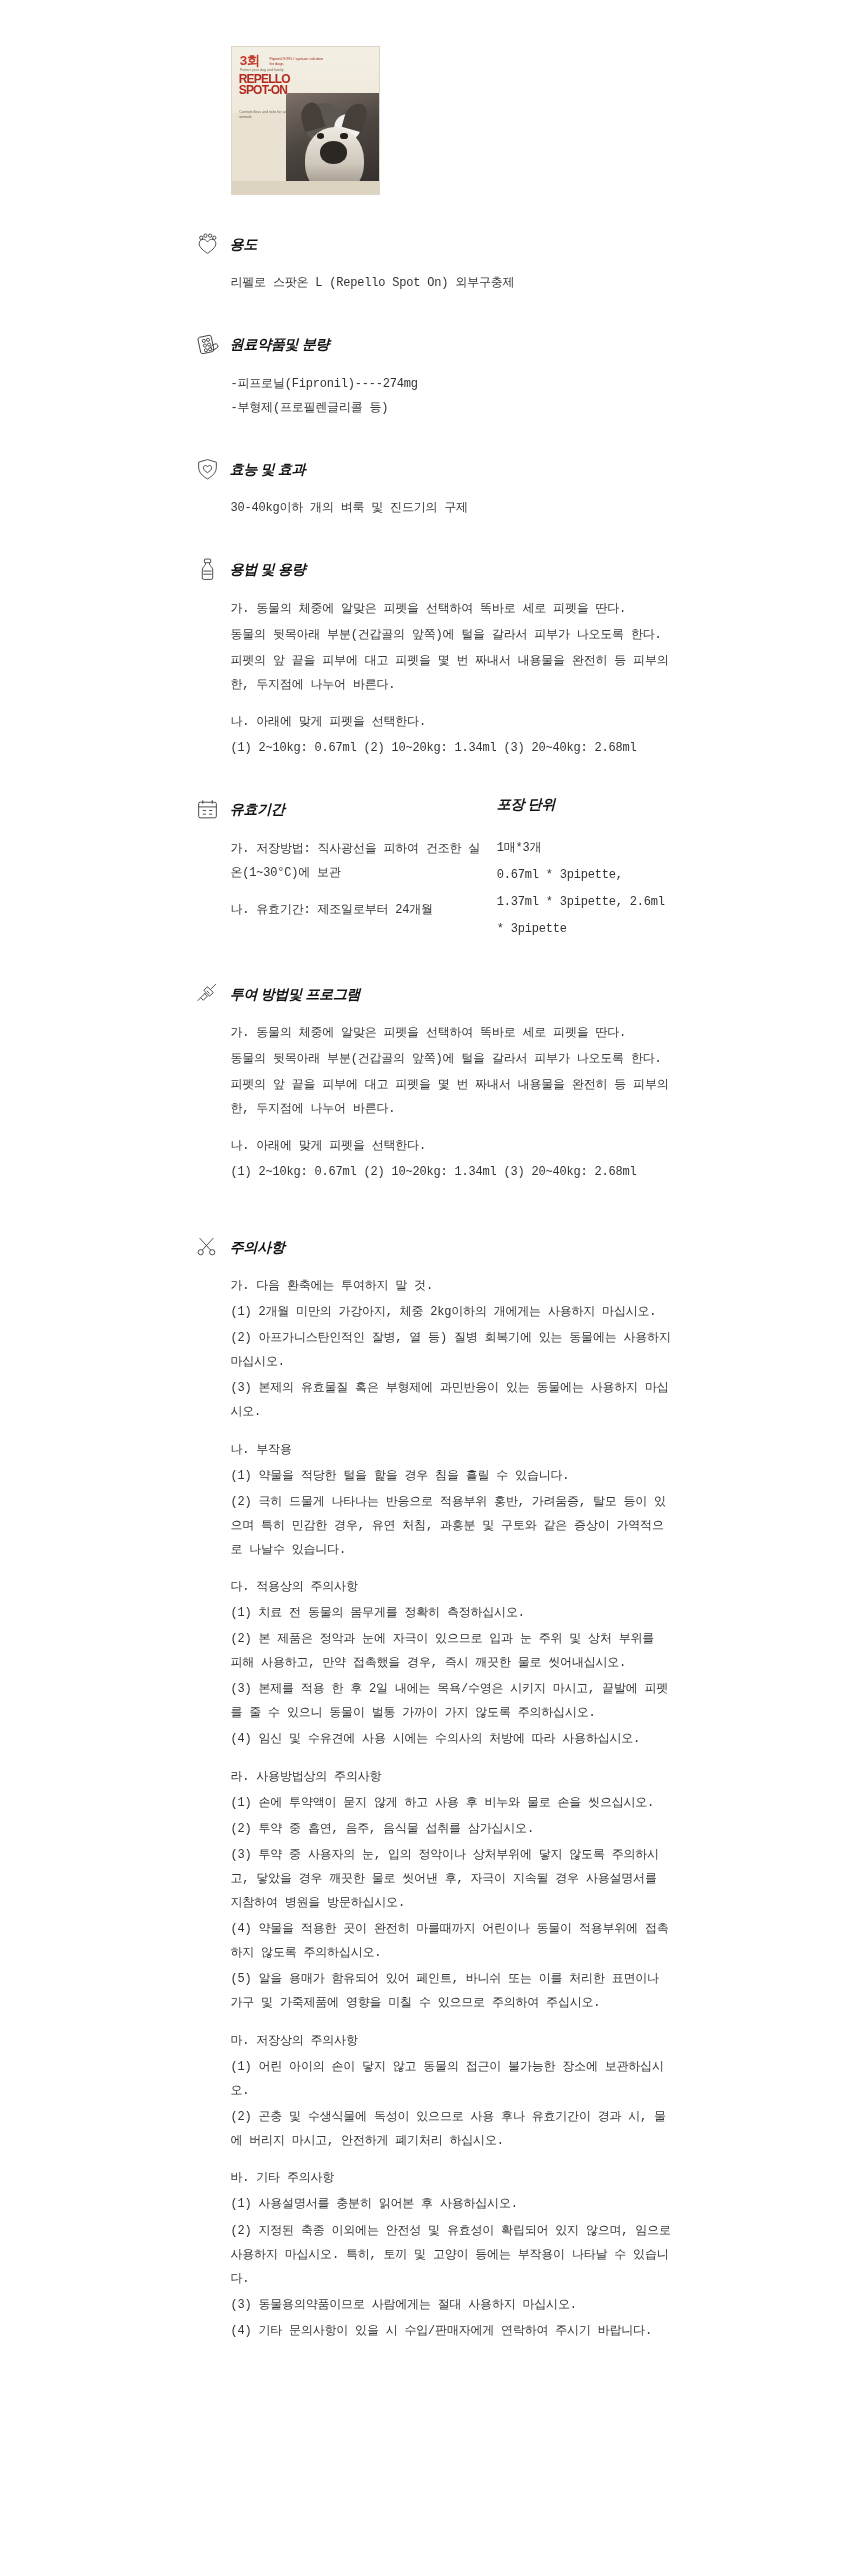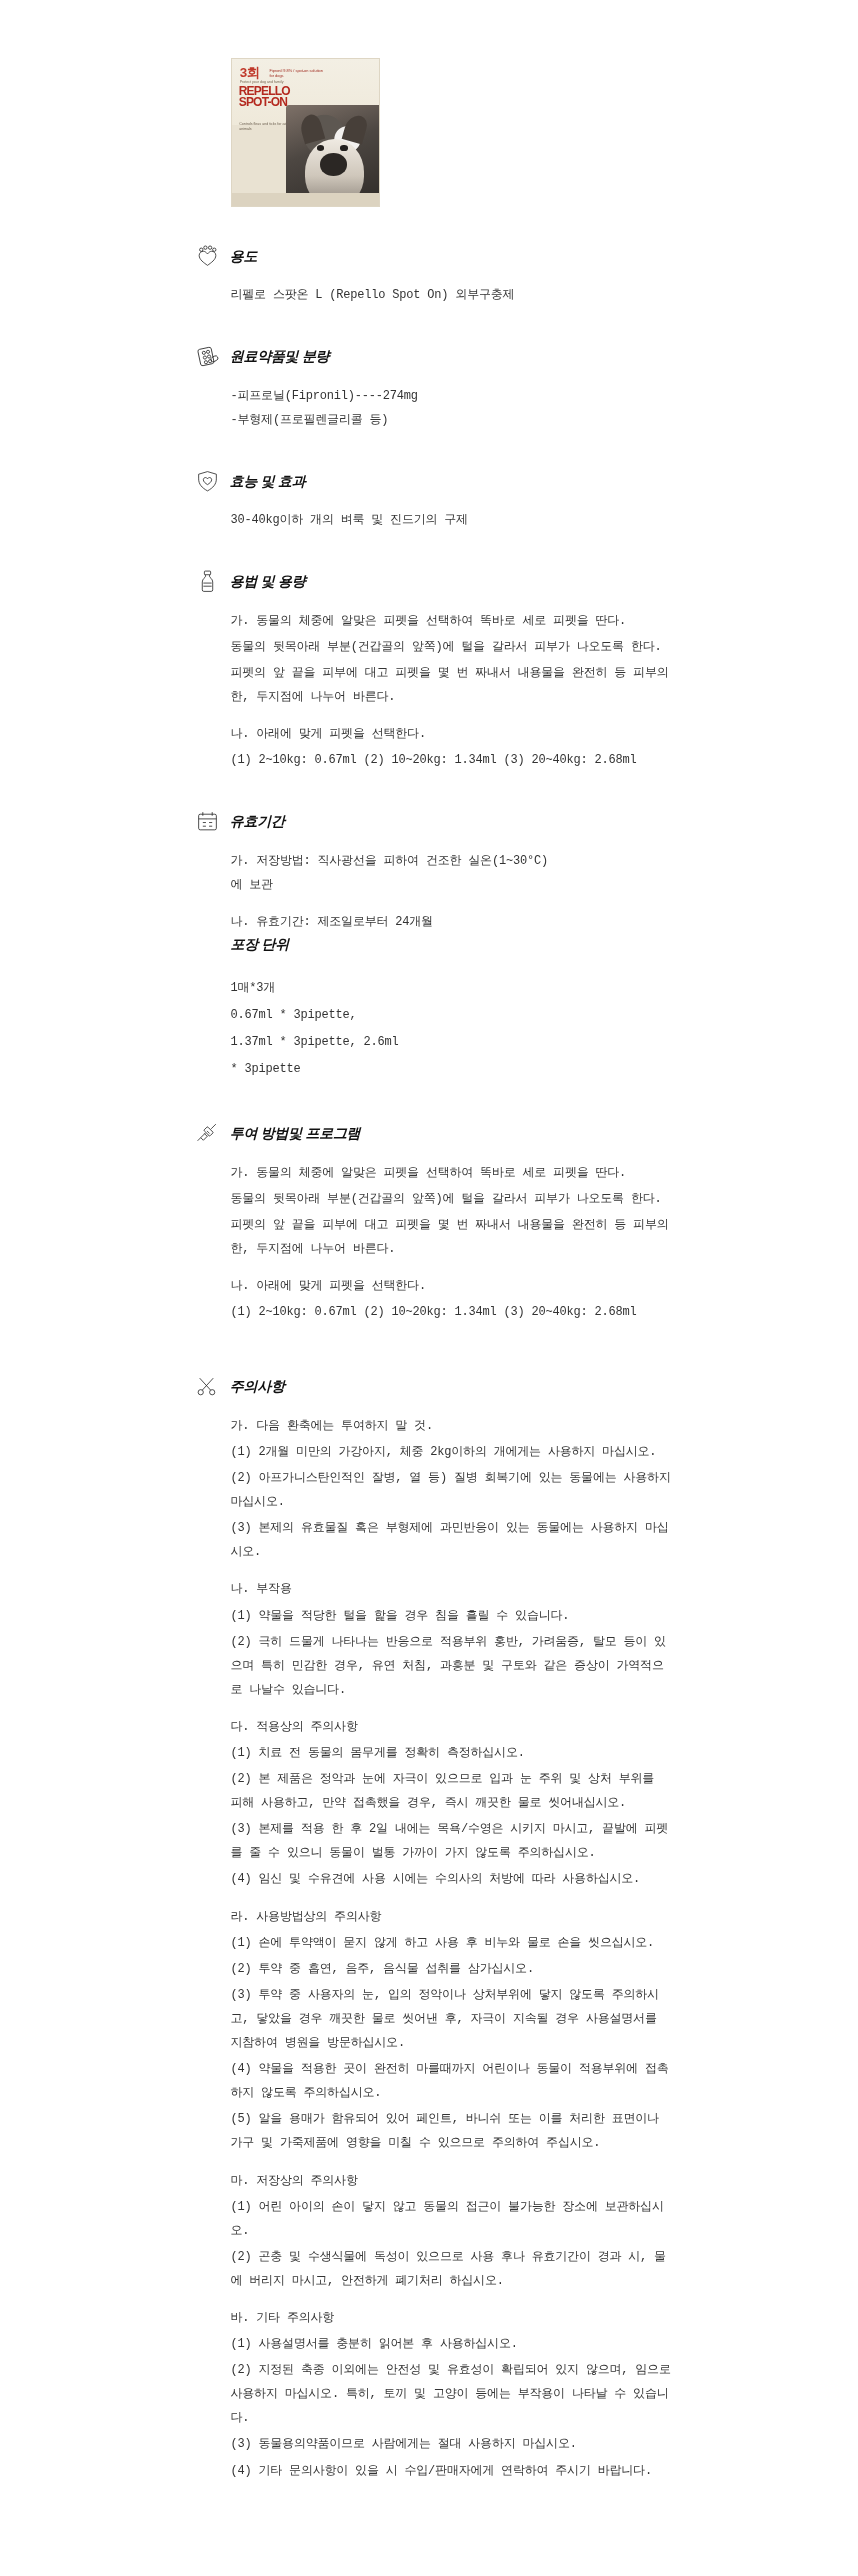--- a/index.html
+++ b/index.html
@@ -22,21 +22,21 @@
     padding: 0;
   }
   .inner {
     width: 608px;
     margin: 0 auto;
     position: relative;
   }
 
   
   .product-block {
-    padding-top: 58px;
+    padding-top: 46px;
     padding-left: 105px;
   }
   .product-card {
     width: 149px;
     height: 149px;
     background: #e9e2d2;
     border: 0.5px solid #ded6c4;
     position: relative;
     overflow: hidden;
     box-sizing: border-box;
@@ -189,22 +189,21 @@
     margin-top: 13.4px;
   }
   .sec-body p.tight {
     margin-bottom: 0;
     margin-top: 8px;
   }
 
   
   .two-col {
     display: flex;
-    gap: 0;
-    flex-direction: column;
+    gap: 8px;
   }
   .col-left { width: 319px; }
   .col-right { width: 216px; position: relative; }
   .col-right .sec-title {
     margin-bottom: 23px;
   }
   .col-right .sec-body p { margin-bottom: 3.1px; }
 </style>
 </head>
 <body>

